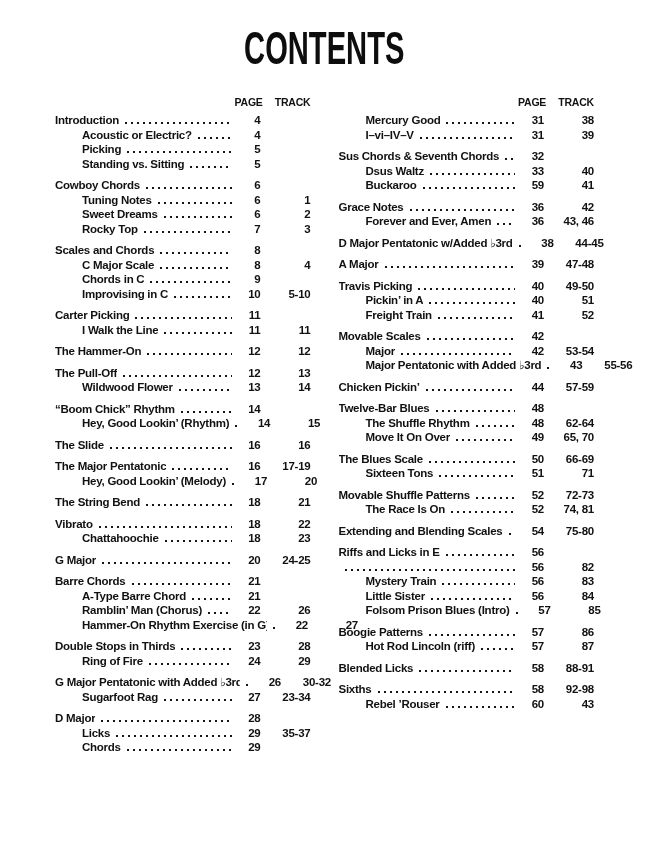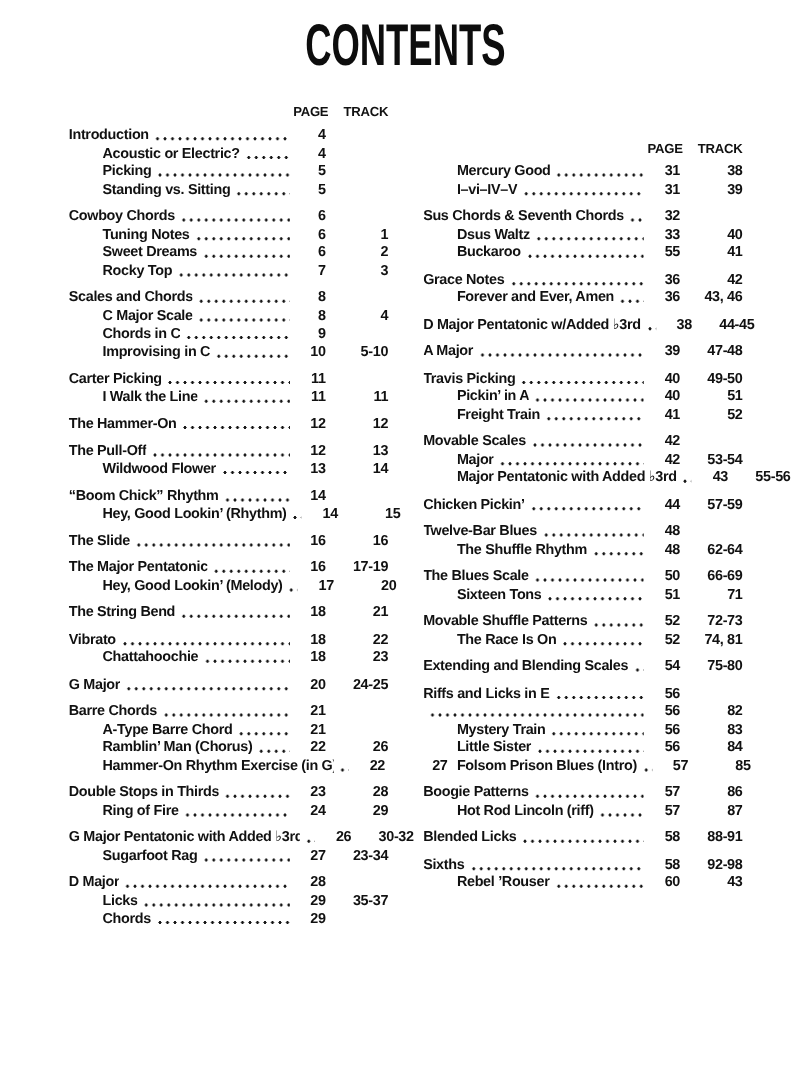--- a/index.html
+++ b/index.html
@@ -7,39 +7,38 @@
     position: relative;
     width: 648px;
     height: 864px;
     background: #ffffff;
     color: #111111;
     font-family: "Liberation Sans", "DejaVu Sans", sans-serif;
     font-weight: bold;
     overflow: hidden;
   }
   .title-wrap {
-    margin-top: 12px;
+    margin-top: 24px;
     text-align: center;
     line-height: 1;
   }
   .title-inner {
     display: inline-block;
     font-size: 47px;
     letter-spacing: 0px;
     transform: scaleX(0.62);
     transform-origin: center;
     color: #0d0d0d;
     white-space: nowrap;
   }
   .cols {
     display: flex;
     gap: 20px;
     padding: 0 46px 0 55px;
     margin-top: 24px;
-    align-items: center;
   }
   .col { flex: 1; min-width: 0; padding-right: 8px; }
   .hdr {
     display: flex;
     align-items: baseline;
     font-size: 10.5px;
     letter-spacing: -0.2px;
     margin-bottom: 4px;
     line-height: 14px;
   }
@@ -371,21 +370,21 @@
             </div>
             <div class="entry indent">
               <span class="t">Dsus Waltz</span>
               <span class="dots"></span>
               <span class="pg">33</span>
               <span class="tr">40</span>
             </div>
             <div class="entry indent">
               <span class="t">Buckaroo</span>
               <span class="dots"></span>
-              <span class="pg">55</span>
+              <span class="pg">59</span>
               <span class="tr">41</span>
             </div>
           </div>
           <div class="group">
             <div class="entry">
               <span class="t">Grace Notes</span>
               <span class="dots"></span>
               <span class="pg">36</span>
               <span class="tr">42</span>
             </div>
@@ -465,20 +464,26 @@
               <span class="t">Twelve-Bar Blues</span>
               <span class="dots"></span>
               <span class="pg">48</span>
               <span class="tr"></span>
             </div>
             <div class="entry indent">
               <span class="t">The Shuffle Rhythm</span>
               <span class="dots"></span>
               <span class="pg">48</span>
               <span class="tr">62-64</span>
+            </div>
+            <div class="entry indent">
+              <span class="t">Move It On Over</span>
+              <span class="dots"></span>
+              <span class="pg">49</span>
+              <span class="tr">65, 70</span>
             </div>
           </div>
           <div class="group">
             <div class="entry">
               <span class="t">The Blues Scale</span>
               <span class="dots"></span>
               <span class="pg">50</span>
               <span class="tr">66-69</span>
             </div>
             <div class="entry indent">

